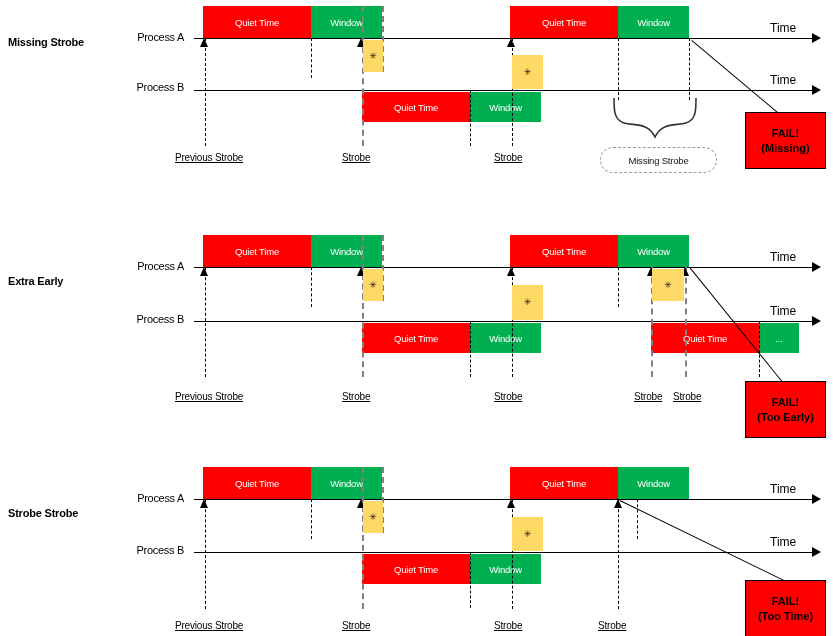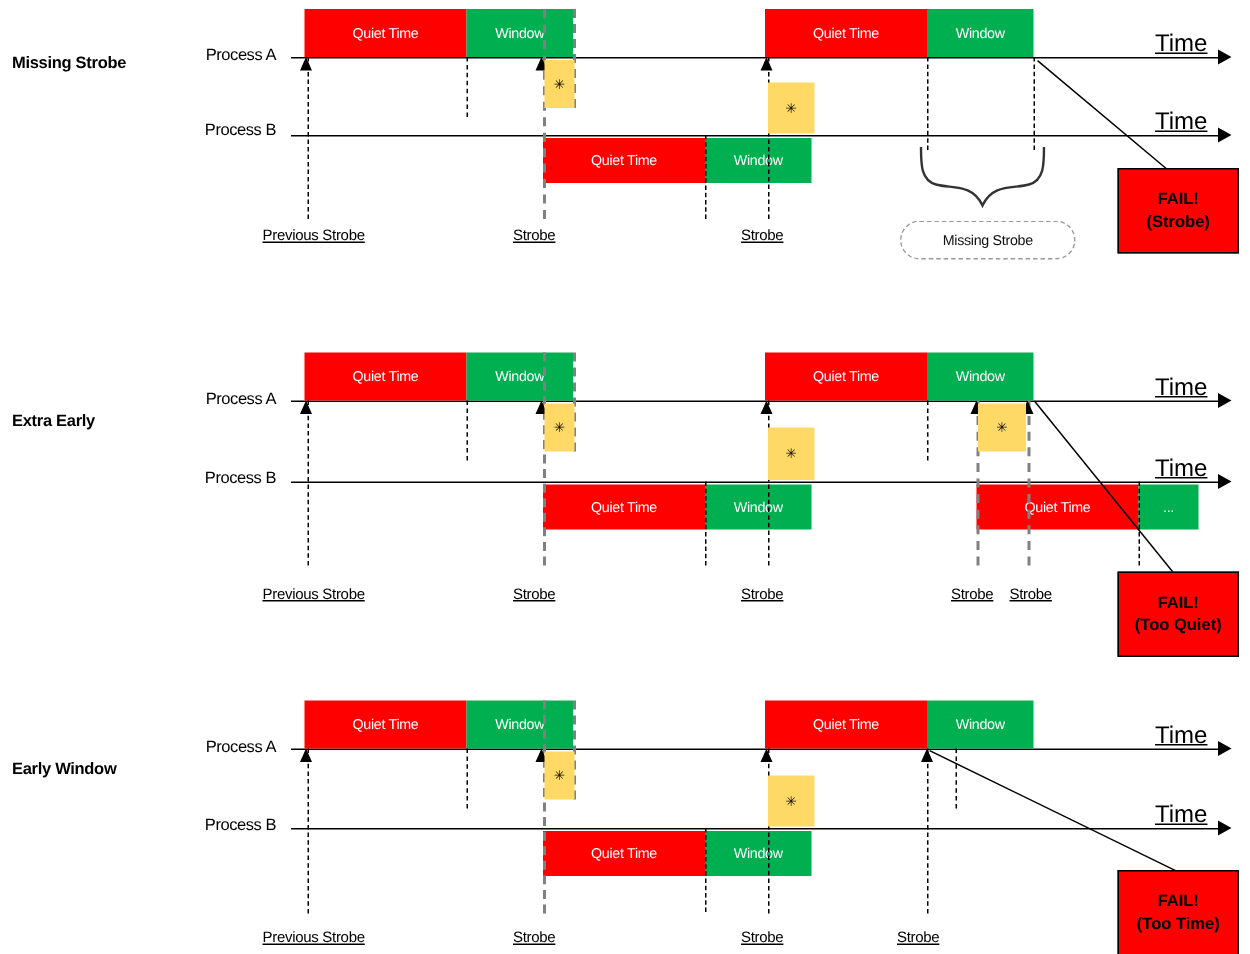--- a/index.html
+++ b/index.html
@@ -4,21 +4,21 @@
 <style>
   html,body{margin:0;padding:0;background:#ffffff;}
   body{width:833px;height:636px;position:relative;overflow:hidden;
        font-family:"Liberation Sans","DejaVu Sans",sans-serif;color:#000;}
   .panel{position:absolute;left:0;width:833px;height:212px;}
   .panel-title{position:absolute;font-size:11px;font-weight:bold;letter-spacing:-0.2px;white-space:nowrap;}
   .proc-label{position:absolute;font-size:11px;white-space:nowrap;letter-spacing:-0.3px;text-align:right;}
   .axis{position:absolute;height:0;border-top:1.6px solid #000;}
   .axis-head{position:absolute;width:0;height:0;
       border-top:5px solid transparent;border-bottom:5px solid transparent;border-left:9px solid #000;}
-  .time-label{position:absolute;font-size:16px;white-space:nowrap;text-decoration:underline;}
+  .time-label{position:absolute;font-size:12px;white-space:nowrap;}
   .block{position:absolute;box-sizing:border-box;display:flex;align-items:center;justify-content:center;
       color:#fff;font-size:9.5px;white-space:nowrap;letter-spacing:-0.2px;}
   .blk-red{background:#FF0000;}
   .blk-green{background:#00B050;}
   .vdash{position:absolute;width:0;border-left:1.6px dashed #000;}
   .vdash-gray{position:absolute;width:0;border-left:2px dashed #808080;}
   .uparrow{position:absolute;width:0;height:0;
       border-left:4.5px solid transparent;border-right:4.5px solid transparent;border-bottom:9px solid #000;}
   .ymark{position:absolute;background:#FFD966;display:flex;align-items:center;justify-content:center;
       font-size:9px;color:#111;line-height:1;}
@@ -78,21 +78,21 @@
   <div class="tick-label" style="left:494px;top:152px;">Strobe</div>
 
   <svg class="brace" style="left:612px;top:96px;" width="86" height="44">
     <path d="M2,2 C2,14 2,24 12,27 C22,30 36,26 43,41 C50,26 64,30 74,27 C84,24 84,14 84,2" fill="none" stroke="#333" stroke-width="1.6"></path>
   </svg>
   <div class="pill" style="left:600px;top:147px;width:115px;height:24px;">Missing Strobe</div>
 
   <div class="callout" style="left:692px;top:40px;width:113px;transform:rotate(40deg);"></div>
   <div class="failbox" style="left:745px;top:112px;width:79px;height:55px;">
     <span>FAIL!</span>
-    <span>(Strobe)</span>
+    <span>(Missing)</span>
   </div>
 </div>
 
 <div class="panel" style="top:239px">
 
   <div class="panel-title" style="left:8px;top:36px;">Extra Early</div>
 
   <div class="proc-label" style="left:120px;top:21px;width:64px;">Process A</div>
   <div class="axis" style="left:194px;top:28px;width:620px;"></div>
   <div class="axis-head" style="left:812px;top:23px;"></div>
@@ -136,27 +136,27 @@
 
   <div class="tick-label" style="left:175px;top:152px;">Previous Strobe</div>
   <div class="tick-label" style="left:342px;top:152px;">Strobe</div>
   <div class="tick-label" style="left:494px;top:152px;">Strobe</div>
   <div class="tick-label" style="left:634px;top:152px;">Strobe</div>
   <div class="tick-label" style="left:673px;top:152px;">Strobe</div>
 
   <div class="callout" style="left:690px;top:28px;width:152px;transform:rotate(51deg);"></div>
   <div class="failbox" style="left:745px;top:142px;width:79px;height:55px;">
     <span>FAIL!</span>
-    <span>(Too Quiet)</span>
+    <span>(Too Early)</span>
   </div>
 </div>
 
 <div class="panel" style="top:462px">
 
-  <div class="panel-title" style="left:8px;top:45px;">Early Window</div>
+  <div class="panel-title" style="left:8px;top:45px;">Strobe Strobe</div>
 
   <div class="proc-label" style="left:120px;top:30px;width:64px;">Process A</div>
   <div class="axis" style="left:194px;top:37px;width:620px;"></div>
   <div class="axis-head" style="left:812px;top:32px;"></div>
   <div class="time-label" style="left:770px;top:20px;">Time</div>
 
   <div class="block blk-red" style="left:203px;top:5px;width:108px;height:32px;">Quiet Time</div>
   <div class="block blk-green" style="left:311px;top:5px;width:71px;height:32px;">Window</div>
   <div class="block blk-red" style="left:510px;top:5px;width:108px;height:32px;">Quiet Time</div>
   <div class="block blk-green" style="left:618px;top:5px;width:71px;height:32px;">Window</div>

